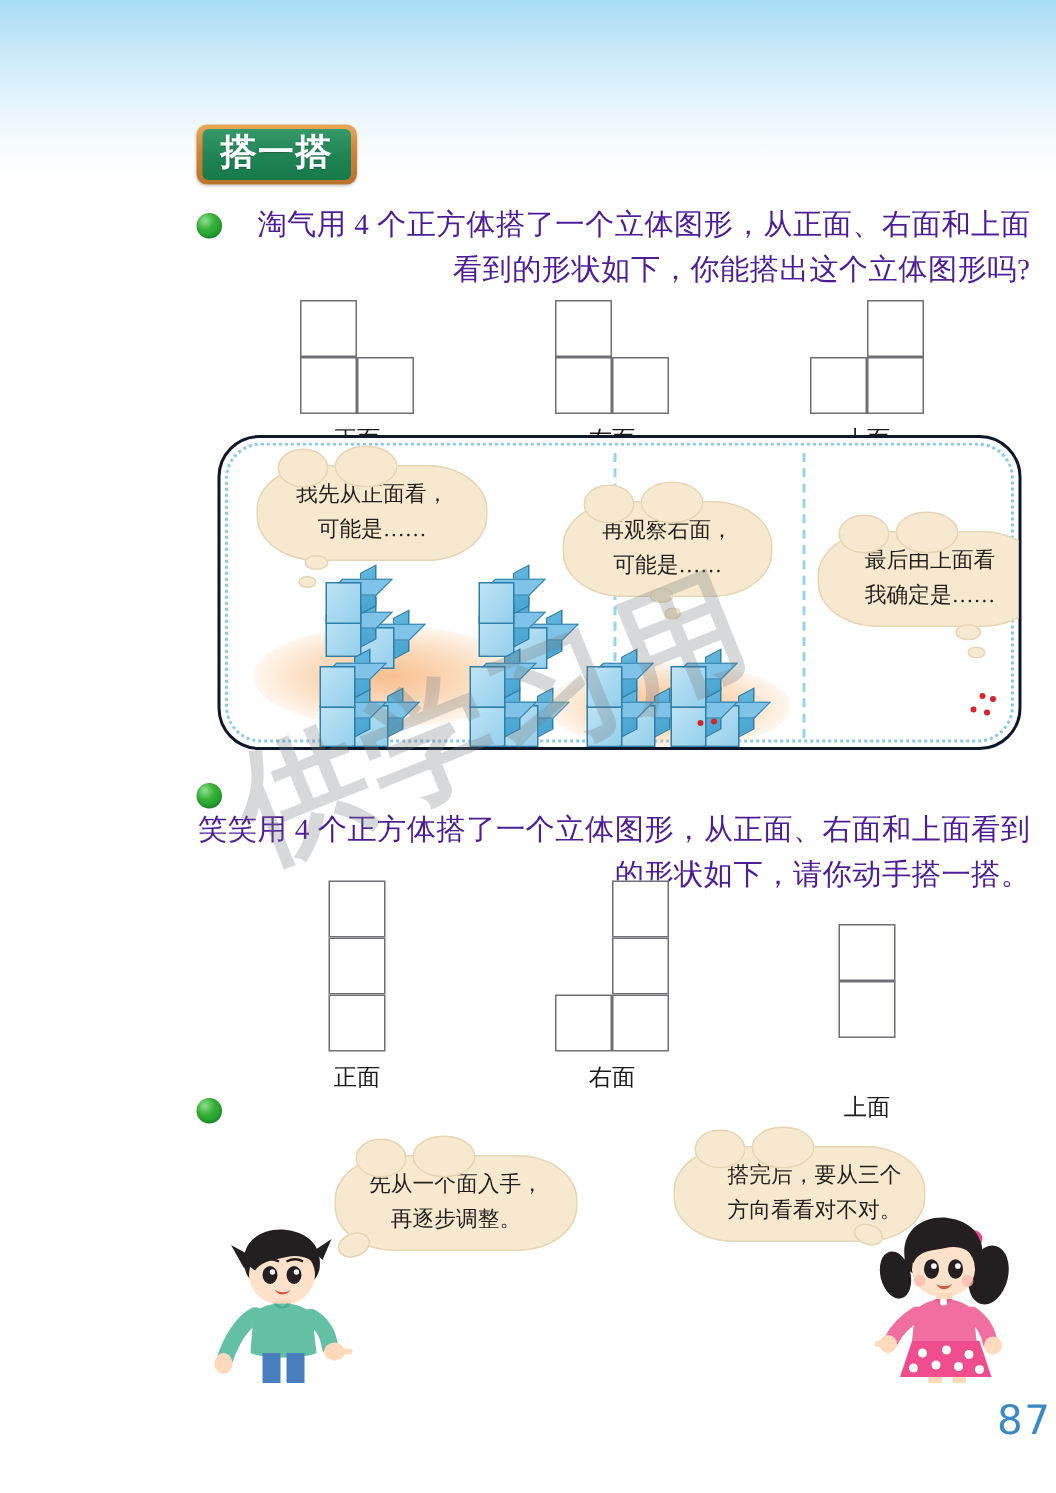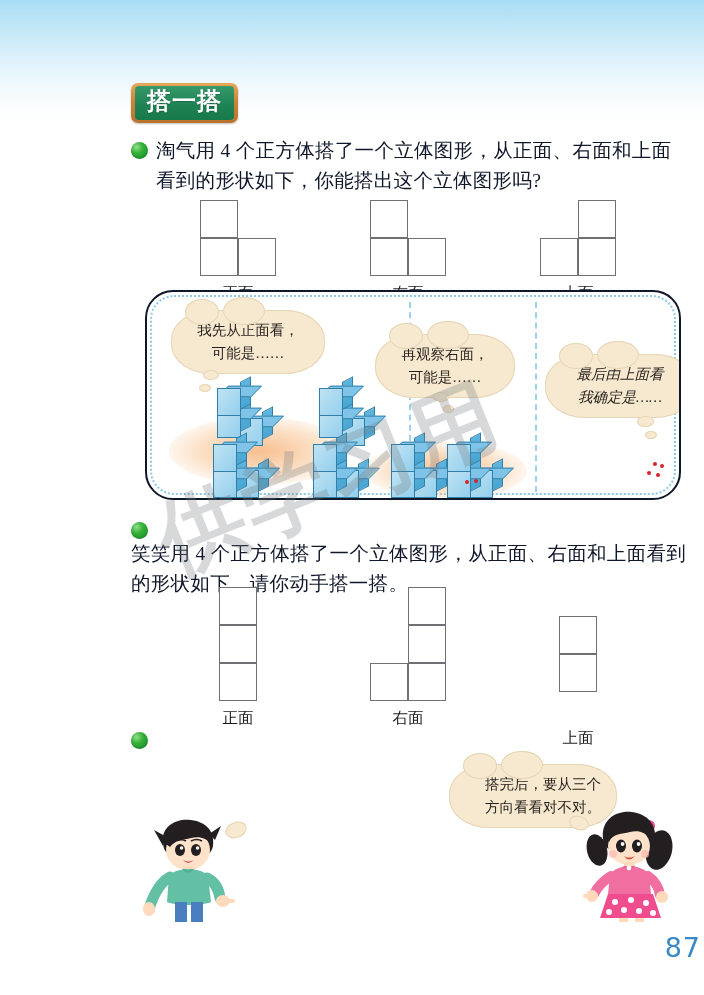--- a/index.html
+++ b/index.html
@@ -90,23 +90,24 @@
     border-radius: 50%;
     background: radial-gradient(circle at 33% 30%, #8fe08f 0%, #36b036 38%, #0d8c2a 100%);
     flex: 0 0 auto;
     margin-top: 6px;
     margin-right: 8px;
     box-shadow: inset 0 -1px 2px rgba(0,0,0,0.18);
   }
   .bullet-text {
     font-size: 19.5px;
     line-height: 30px;
-    color: #0f172a;
+    color: #4c1d95;
     letter-spacing: 0.3px;
     font-family: "Liberation Serif", "DejaVu Serif", serif;
+    text-align: right;
   }
 
   
   .views-row { position: absolute; }
   .view-item {
     position: absolute;
     text-align: center;
   }
   .grid {
     position: relative;
@@ -418,21 +419,21 @@
           <div class="face-top"></div>
           <div class="face-front"></div>
         </div>
       <div class="cube" style="left:4px; top:4px;">
           <div class="face-side"></div>
           <div class="face-top"></div>
           <div class="face-front"></div>
         </div>
     </div>
 
-    <div class="cloud lobe-tl" style="left:398px; top:62px; width:118px;font-style:italic;">最后由上面看
+    <div class="cloud lobe-tl" style="left:398px; top:62px; width:118px;">最后由上面看
 我确定是……</div>
     <div class="bubble-tail" style="left:490px; top:124px; width:17px; height:11px;"></div>
     <div class="bubble-tail" style="left:498px; top:139px; width:12px; height:8px;"></div>
 
     <div class="red-dots" style="left:318px; top:186px; width:20px; height:10px;">
       <i style="left:0; top:2px;"></i>
         <i style="left:9px; top:1px;"></i>
     </div>
     <div class="red-dots" style="left:498px; top:170px; width:22px; height:20px;">
       <i style="left:8px; top:0;"></i>
@@ -474,20 +475,22 @@
         <div class="cell" style="left:0; top:38px; width:38px; height:38px;"></div>
       </div>
       <div class="view-label" style="margin-top:36px;">上面</div>
     </div>
   </div>
 
   <div class="bullet-row" style="left:86px; top:726px; width:556px;">
     <div class="bullet-dot"></div>
   </div>
 
+  <div class="cloud lobe-tl" style="left:178px; top:770px; width:130px;">先从一个面入手，
+再逐步调整。</div>
   <div class="bubble-tail" style="left:180px; top:822px; width:22px; height:16px; transform:rotate(-20deg);"></div>
 
   <div class="character" style="left:96px; top:816px; width:96px; height:106px;">
     <svg width="96" height="106" viewBox="0 0 96 106">
 
       <path d="M22 26 C20 10, 36 2, 50 4 C66 6, 74 16, 72 30 C70 38, 66 40, 62 38 L30 38 C25 38, 22 33, 22 26 Z" fill="#231f20"></path>
 
       <ellipse cx="47" cy="34" rx="22" ry="20" fill="#ffe2c9"></ellipse>
 
       <path d="M25 28 C26 14, 38 8, 49 9 C62 10, 70 17, 70 28 C66 22, 58 20, 50 22 C42 24, 34 24, 29 31 Z" fill="#231f20"></path>

